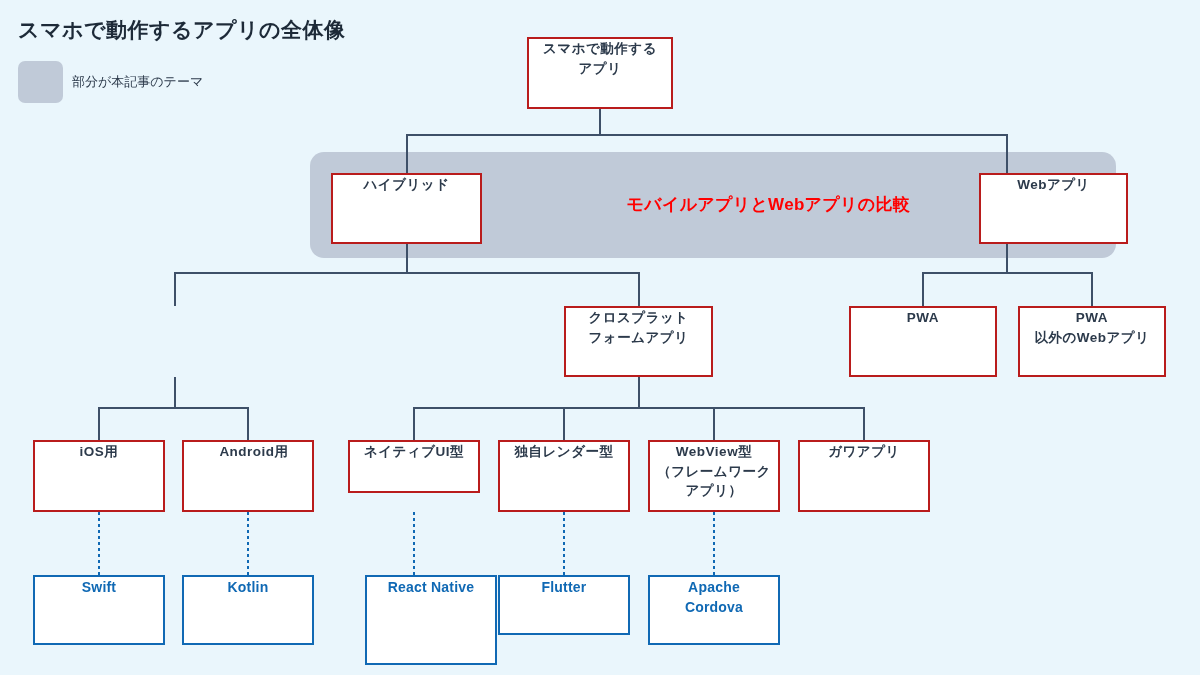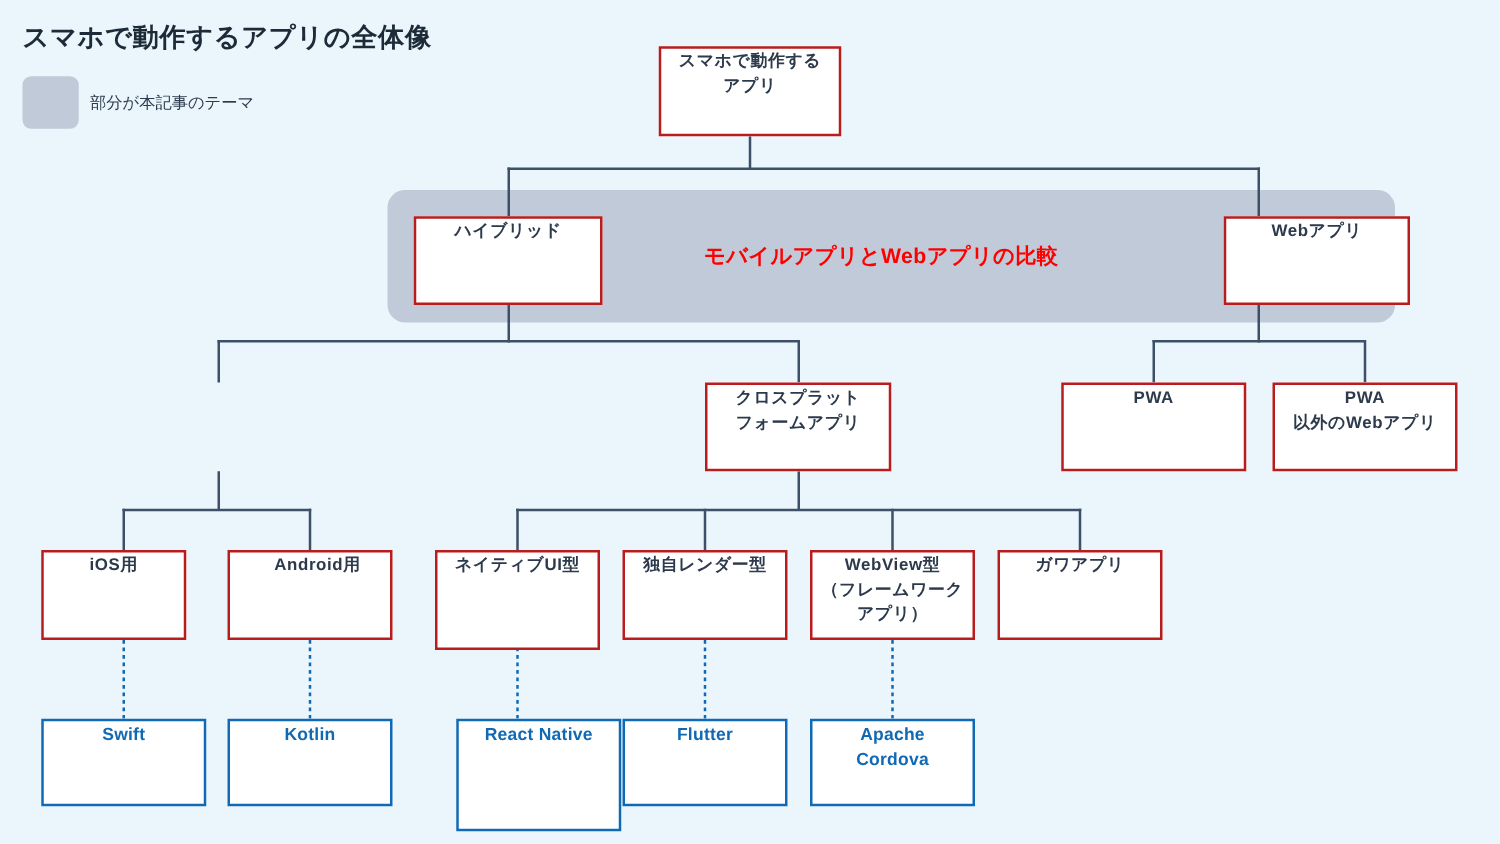--- a/index.html
+++ b/index.html
@@ -57,21 +57,21 @@
     width: 806px;
     height: 106px;
     background: #c0cad8;
     border-radius: 14px;
   }
   .band-label {
     position: absolute;
     left: 500px;
     top: 193px;
     width: 410px;
-    text-align: center;
+    text-align: right;
     font-size: 17px;
     font-weight: bold;
     color: #ff0000;
     letter-spacing: 0.3px;
     white-space: nowrap;
   }
 
   
   .line {
     position: absolute;
@@ -200,33 +200,33 @@
       </div>
   </div>
 
   <div class="node" style="left:1018px; top:306px; width:148px; height:71px;">
     <div>
       <span class="ln">PWA</span>
       <span class="ln">以外のWebアプリ</span>
     </div>
   </div>
 
-  <div class="node" style="left:33px; top:440px; width:116px; height:72px;">
+  <div class="node" style="left:33px; top:440px; width:132px; height:72px;">
     <div>
         <span class="ln">iOS用</span>
       </div>
   </div>
 
   <div class="node" style="left:182px; top:440px; width:132px; height:72px;padding-left:12px;">
     <div>
         <span class="ln">Android用</span>
       </div>
   </div>
 
-  <div class="node" style="left:348px; top:440px; width:132px; height:80px;">
+  <div class="node" style="left:348px; top:440px; width:132px; height:53px;">
     <div>
         <span class="ln">ネイティブUI型</span>
       </div>
   </div>
 
   <div class="node" style="left:498px; top:440px; width:132px; height:72px;">
     <div>
         <span class="ln">独自レンダー型</span>
       </div>
   </div>
@@ -256,21 +256,21 @@
         <span class="ln">Kotlin</span>
       </div>
   </div>
 
   <div class="node lang" style="left:365px; top:575px; width:132px; height:90px;">
     <div>
         <span class="ln">React Native</span>
       </div>
   </div>
 
-  <div class="node lang" style="left:498px; top:575px; width:132px; height:70px;">
+  <div class="node lang" style="left:498px; top:575px; width:132px; height:60px;">
     <div>
         <span class="ln">Flutter</span>
       </div>
   </div>
 
   <div class="node lang" style="left:648px; top:575px; width:132px; height:70px;">
     <div>
       <span class="ln">Apache</span>
       <span class="ln">Cordova</span>
     </div>

